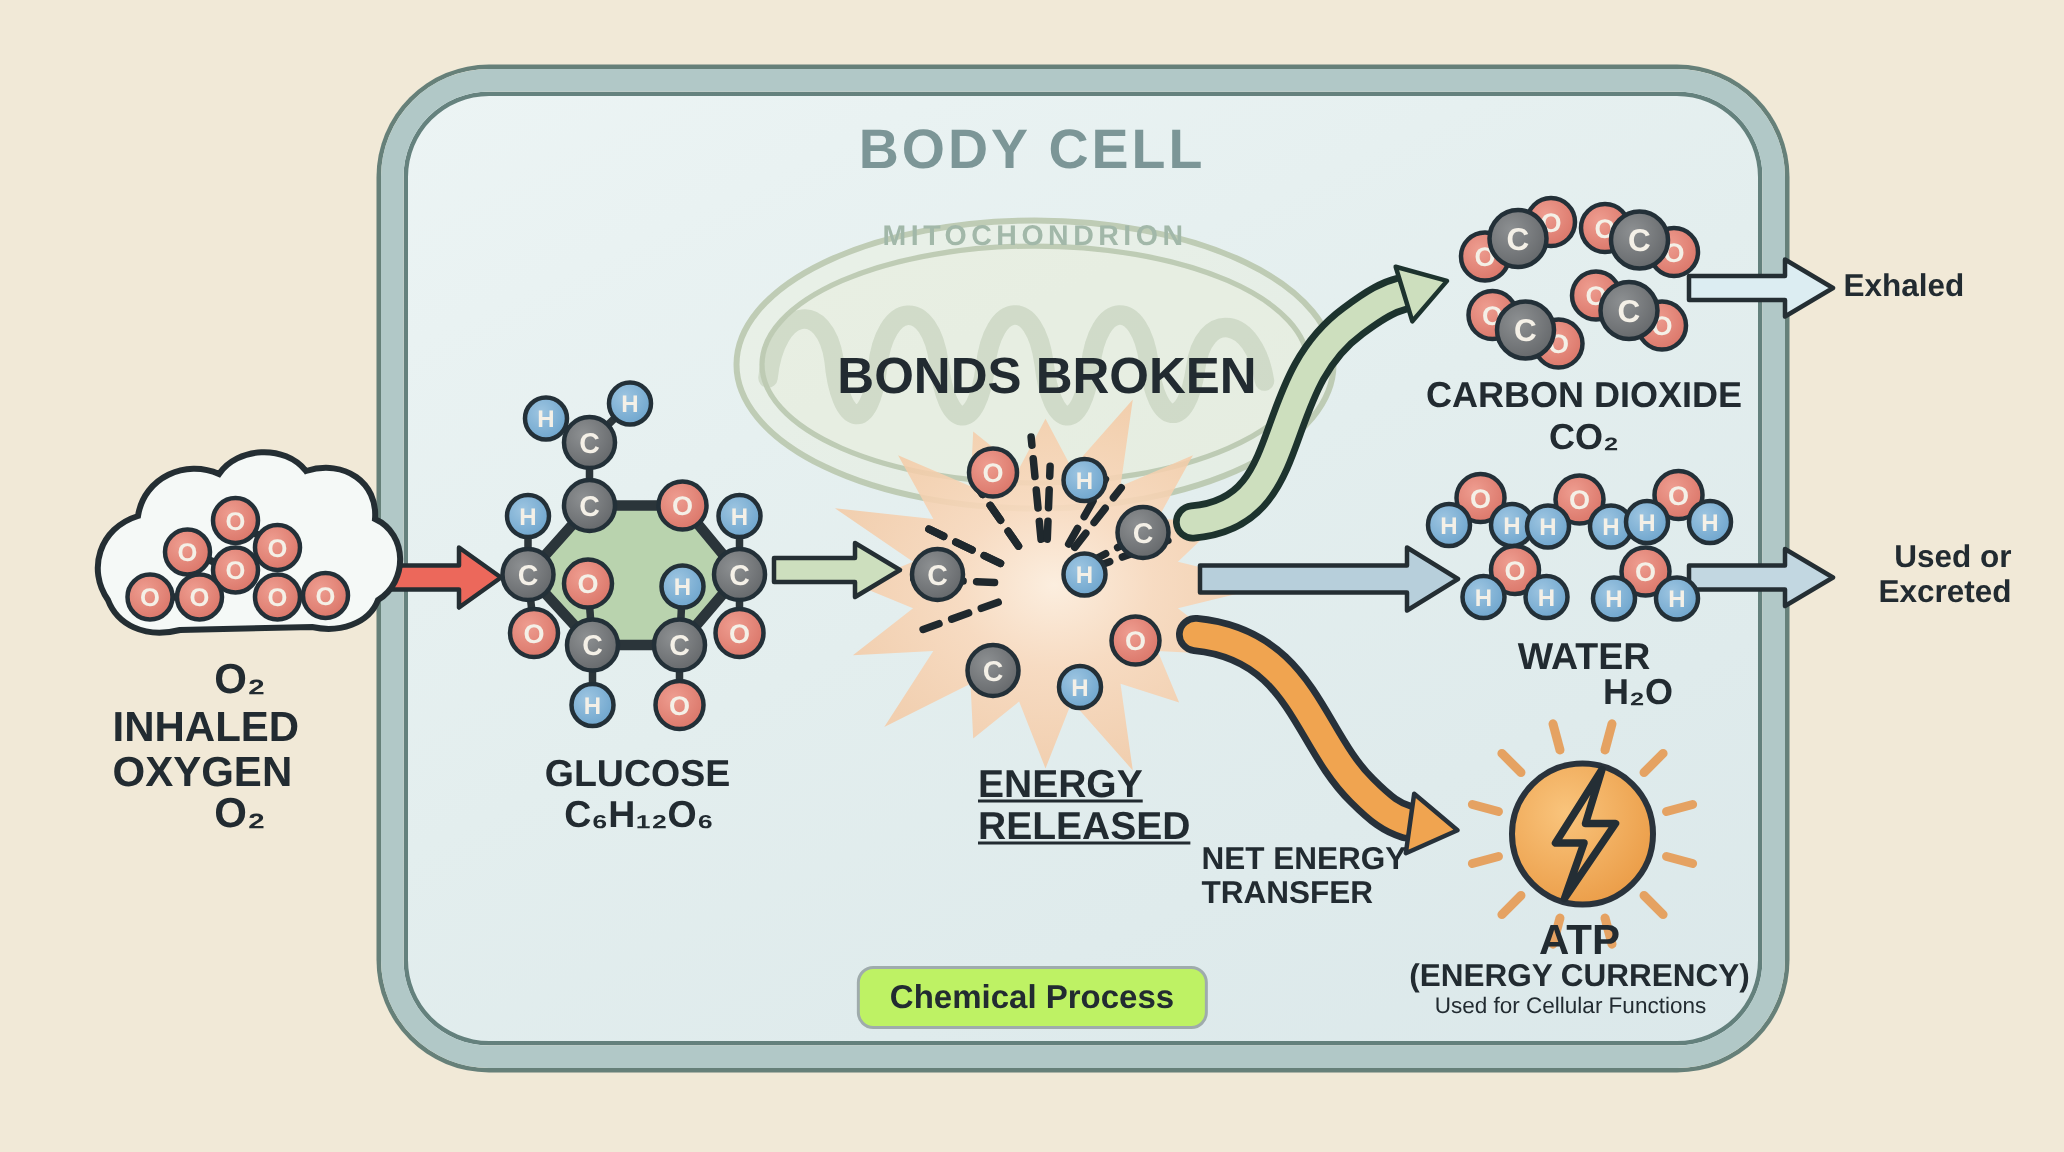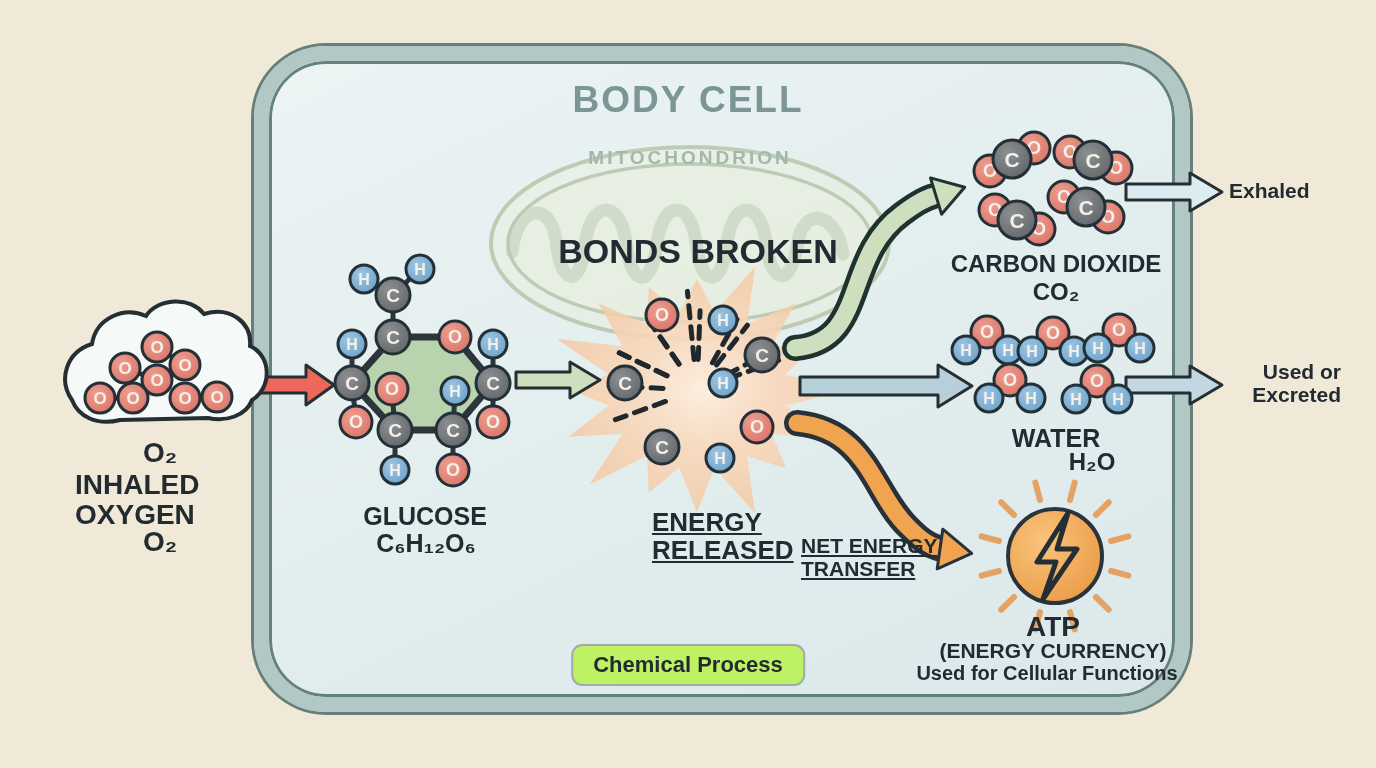--- a/index.html
+++ b/index.html
@@ -31,21 +31,21 @@
   #energy-label{font-size:26px;width:180px;}
   #o2-symbol,#o2-name,#o2-formula{font-size:28px;}
   #o2-name{width:170px;}
   #glucose-name,#glucose-formula{font-size:25px;}
   #co2-name,#co2-formula{font-size:24px;}
   #water-name{font-size:25px;} #water-formula{font-size:24px;margin-left:36px;}
   #exhaled-label,#excreted-label{font-size:21px;font-weight:600;}
   #excreted-label{width:112px;}
   #net-label{font-size:21px;width:168px;}
   #atp-name{font-size:28px;} #atp-sub{font-size:21px;}
-  #atp-note{font-size:20px;font-weight:700;}
+  #atp-note{font-size:15px;font-weight:400;}
   #badge{
     position:absolute;left:688px;top:644px;transform:translateX(-50%);
     background:#bef264;border:2px solid #9fabac;border-radius:11px;
     padding:6px 20px;font-size:22px;font-weight:700;color:var(--ink);
   }
 </style>
 </head>
 <body>
 
 <div id="cell"></div>
@@ -307,19 +307,19 @@
 <div class="lbl" id="glucose-formula" style="left:426px;top:530px;">C₆H₁₂O₆</div>
 
 <div class="lbl" id="co2-name" style="left:1056px;top:251px;">CARBON DIOXIDE</div>
 <div class="lbl" id="co2-formula" style="left:1056px;top:279px;">CO₂</div>
 <div class="lbl leftal" id="exhaled-label" style="left:1229px;top:180px;">Exhaled</div>
 
 <div class="lbl" id="water-name" style="left:1056px;top:425px;">WATER</div>
 <div class="lbl" id="water-formula" style="left:1056px;top:449px;">H₂O</div>
 <div class="lbl leftal wrap" id="excreted-label" style="left:1229px;top:361px;">Used or Excreted</div>
 
-<div class="lbl wrap" id="net-label" style="left:885px;top:535px;text-decoration:underline;">NET ENERGY TRANSFER</div>
+<div class="lbl wrap" id="net-label" style="left:885px;top:562px;">NET ENERGY TRANSFER</div>
 
 <div class="lbl" id="atp-name" style="left:1053px;top:612px;">ATP</div>
 <div class="lbl" id="atp-sub" style="left:1053px;top:640px;">(ENERGY CURRENCY)</div>
 <div class="lbl" id="atp-note" style="left:1047px;top:663px;">Used for Cellular Functions</div>
 
 <div id="badge">Chemical Process</div>
 
 </body></html>

